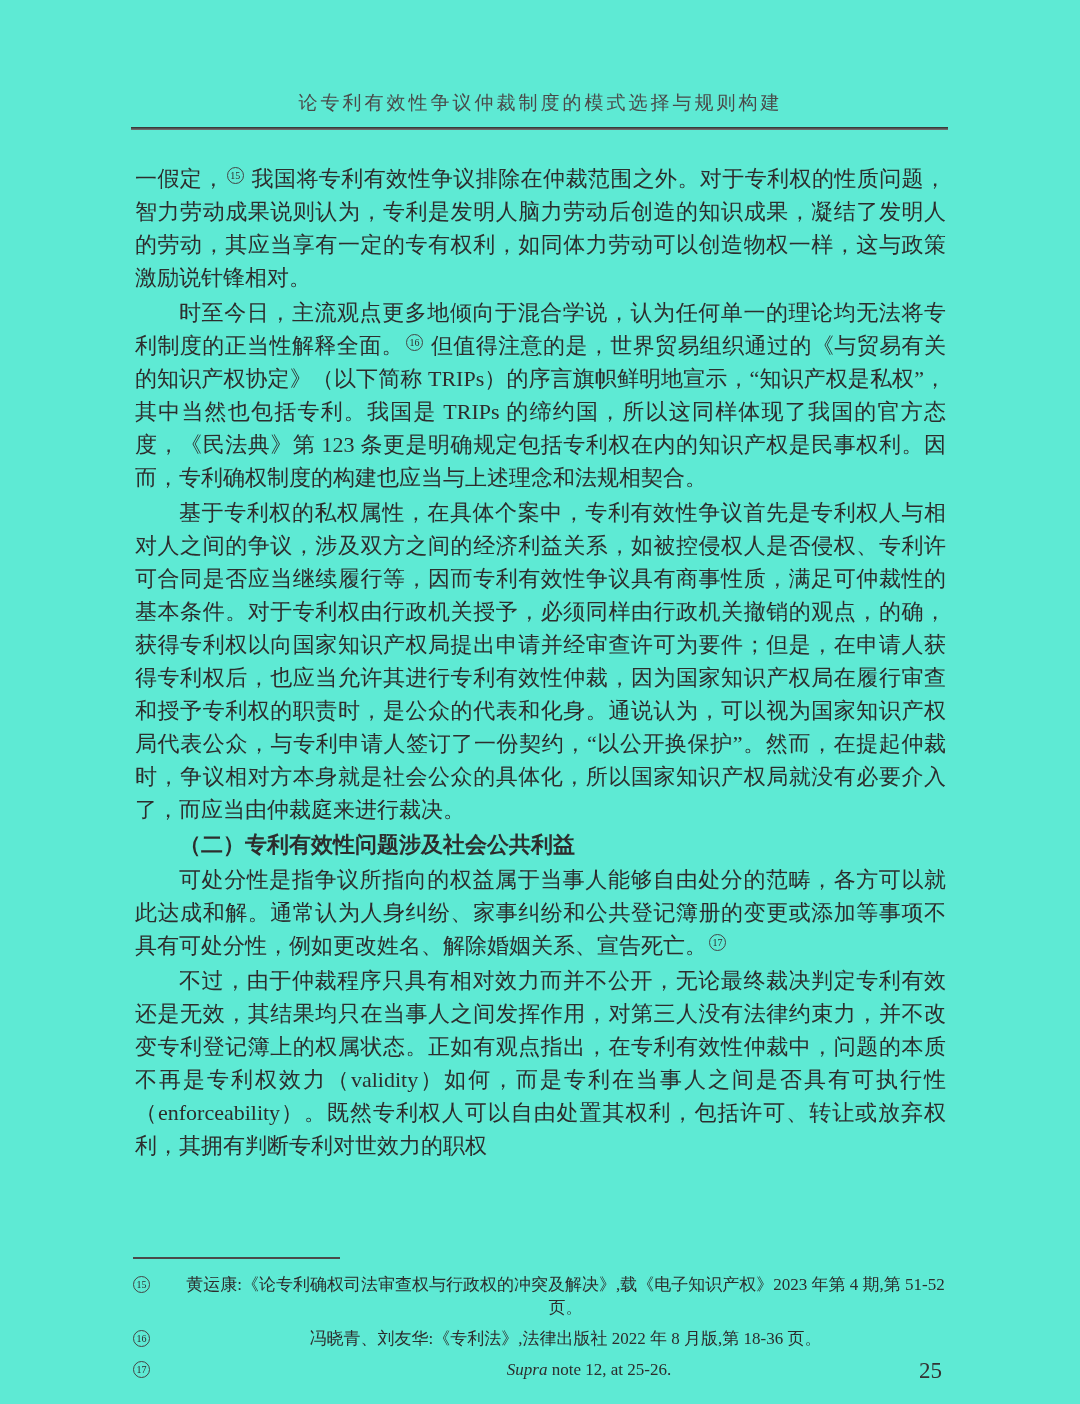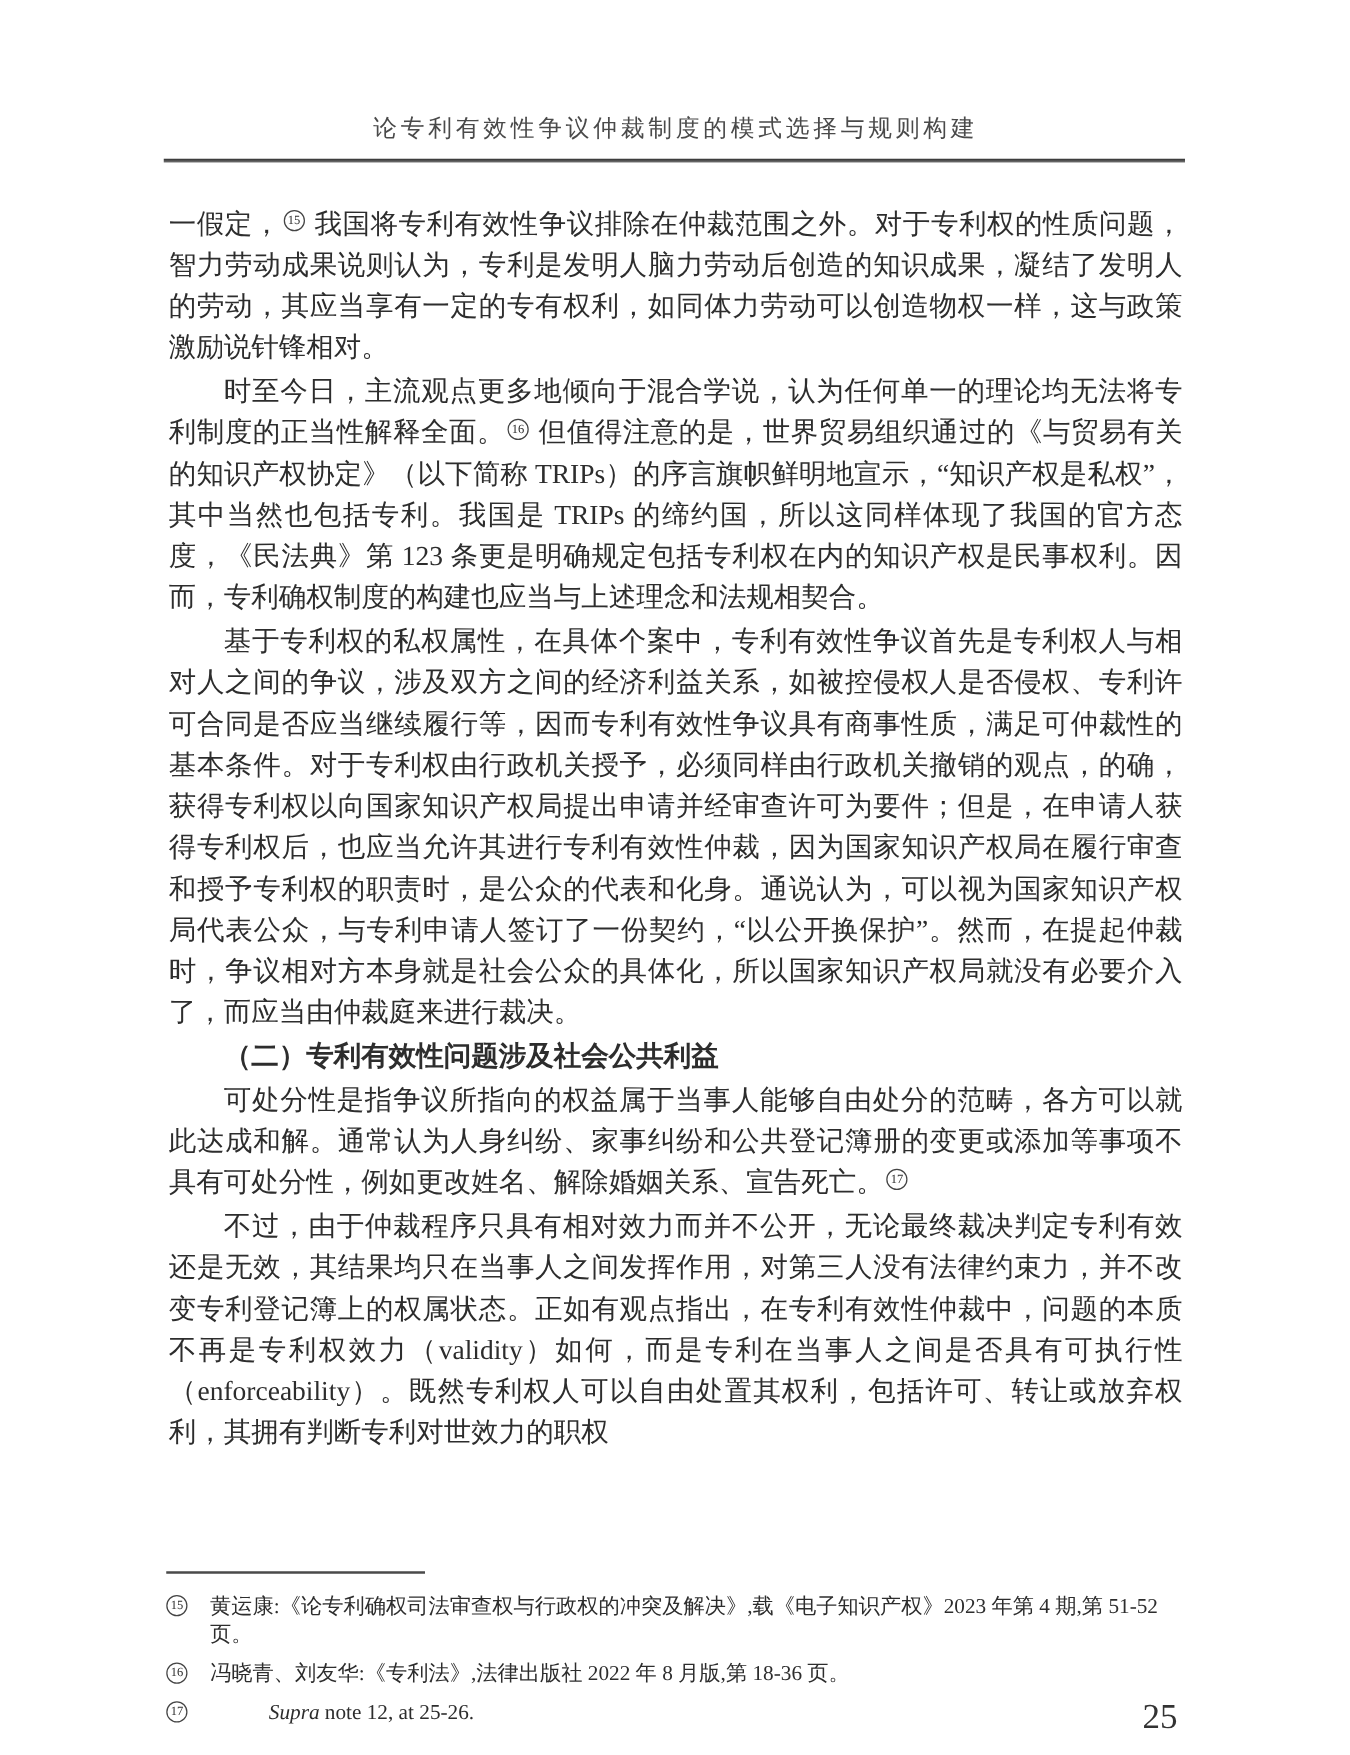--- a/index.html
+++ b/index.html
@@ -4,21 +4,21 @@
 <style>
   html, body {
     margin: 0;
     padding: 0;
     background: #e8e8e8;
   }
   .page {
     position: relative;
     width: 1080px;
     height: 1404px;
-    background: #ffffff;
+    background: #5eead4;
     font-family: "Liberation Serif", "DejaVu Serif", serif;
     color: #2d2d2d;
     overflow: hidden;
     margin: 0 auto;
   }
   .running-header {
     position: absolute;
     top: 90px;
     left: 133px;
     width: 815px;
@@ -100,33 +100,34 @@
     border: 1px solid #444;
     border-radius: 50%;
     font-size: 10px;
     text-align: center;
     margin-right: 18px;
     margin-top: 3px;
     box-sizing: border-box;
   }
   .fn-text {
     flex: 1 1 auto;
+    text-align: center;
   }
   .fn-text i {
     font-style: italic;
     margin-left: 47px;
   }
   .page-number {
     position: absolute;
     top: 1358px;
     left: 133px;
     width: 815px;
     text-align: right;
     padding-right: 6px;
-    font-size: 28px;
+    font-size: 23px;
     color: #333333;
     box-sizing: border-box;
   }
 </style>
 </head>
 <body>
 
 <div class="page">
 
   <div class="running-header">论专利有效性争议仲裁制度的模式选择与规则构建</div>

